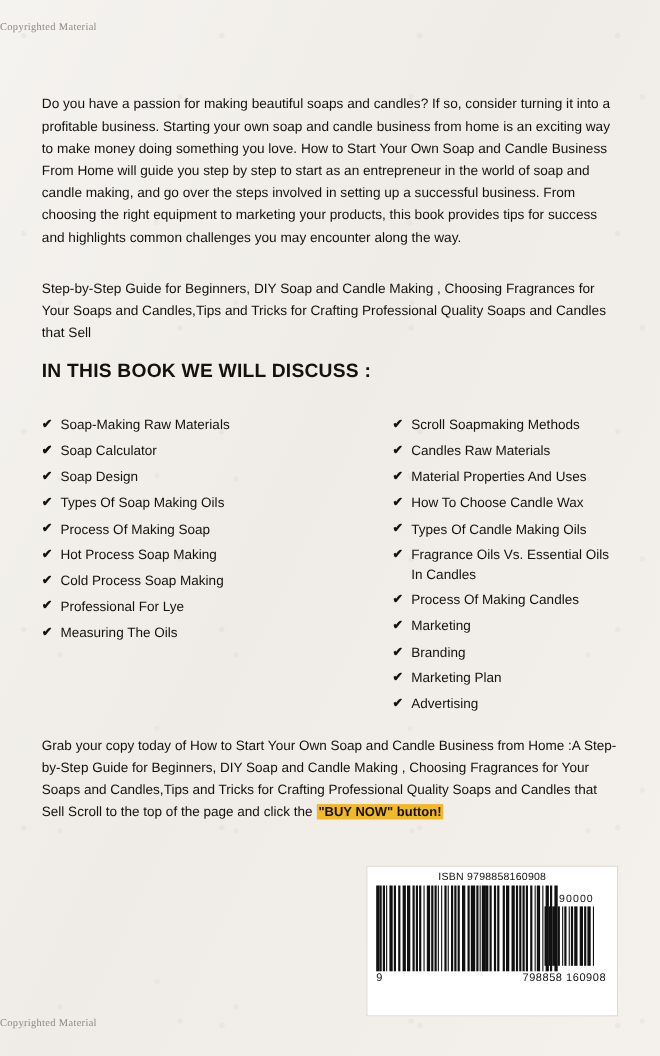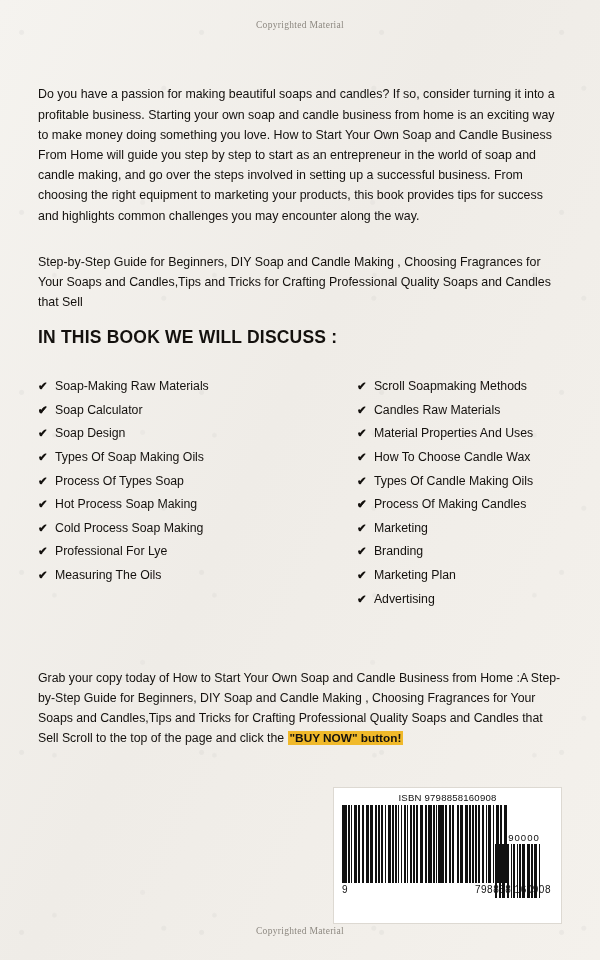--- a/index.html
+++ b/index.html
@@ -32,21 +32,21 @@
     position: relative;
     width: 600px;
     height: 960px;
     box-sizing: border-box;
     padding: 0 38px;
   }
   .copyright {
     position: absolute;
     left: 0;
     right: 0;
-    text-align: center;
+    text-align: left;
     font-size: 9.5px;
     color: #8d8880;
     letter-spacing: 0.3px;
     font-family: "Liberation Serif", serif;
   }
   .copyright.top { top: 20px; }
   .copyright.bottom { bottom: 24px; }
 
   .intro {
     position: absolute;
@@ -189,21 +189,21 @@
     justify-content: space-between;
     font-size: 10px;
     letter-spacing: 0.5px;
     padding: 1px 4px 0 2px;
     color: #111;
     font-family: "Liberation Sans", sans-serif;
   }
   .addon {
     position: absolute;
     right: 8px;
-    top: 44px;
+    top: 24px;
     width: 58px;
   }
   .addon-digits {
     font-size: 9.6px;
     text-align: center;
     letter-spacing: 1px;
     color: #111;
     margin-bottom: 1px;
   }
   .addon-bars {
@@ -237,35 +237,35 @@
   <div class="discuss-heading">IN THIS BOOK WE WILL DISCUSS :</div>
 
   <div class="lists">
     <div class="col left">
       <ul>
         <li><span class="tick">✔</span><span>Soap-Making Raw Materials</span></li>
         <li><span class="tick">✔</span></li>
         <li><span class="tick">✔</span><span>Soap Calculator</span></li>
         <li><span class="tick">✔</span><span>Soap Design</span></li>
         <li><span class="tick">✔</span><span>Types Of Soap Making Oils</span></li>
-        <li><span class="tick">✔</span><span>Process Of Types Soap</span></li>
+        <li><span class="tick">✔</span><span>Process Of Making Soap</span></li>
         <li><span class="tick">✔</span><span>Hot Process Soap Making</span></li>
         <li><span class="tick">✔</span><span>Cold Process Soap Making</span></li>
         <li><span class="tick">✔</span><span>Professional For Lye</span></li>
         <li><span class="tick">✔</span><span>Measuring The Oils</span></li>
       </ul>
     </div>
     <div class="col right">
       <ul>
         <li><span class="tick">✔</span><span>Scroll Soapmaking Methods</span></li>
         <li><span class="tick">✔</span><span>Candles Raw Materials</span></li>
         <li><span class="tick">✔</span><span>Material Properties And Uses</span></li>
         <li><span class="tick">✔</span><span>How To Choose Candle Wax</span></li>
         <li><span class="tick">✔</span><span>Types Of Candle Making Oils</span></li>
-        <li><span class="tick">✔</span></li>
+        <li><span class="tick">✔</span><span>Fragrance Oils Vs. Essential Oils In Candles</span></li>
         <li><span class="tick">✔</span><span>Process Of Making Candles</span></li>
         <li><span class="tick">✔</span><span>Marketing</span></li>
         <li><span class="tick">✔</span><span>Branding</span></li>
         <li><span class="tick">✔</span><span>Marketing Plan</span></li>
         <li><span class="tick">✔</span><span>Advertising</span></li>
       </ul>
     </div>
   </div>
 
   <p class="closing"><span>Grab your copy today of How to Start Your Own Soap and Candle Business from Home :A Step-by-Step Guide for Beginners, DIY Soap and Candle Making , Choosing Fragrances for Your Soaps and Candles,Tips and Tricks for Crafting Professional Quality Soaps and Candles that Sell Scroll to the top of the page and click the </span><span class="highlight">"BUY NOW" button!</span></p>

